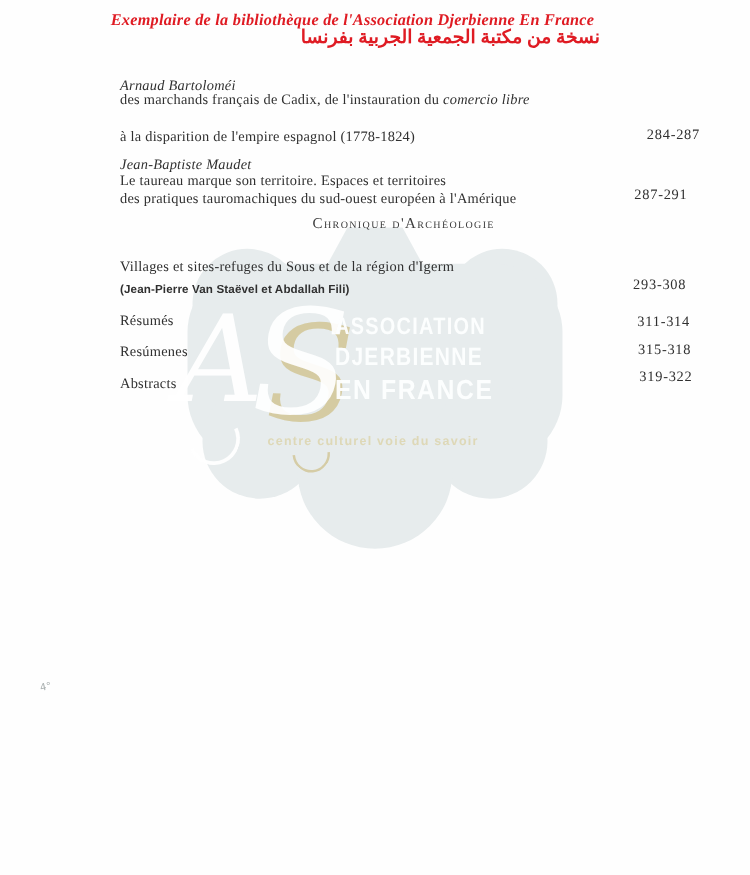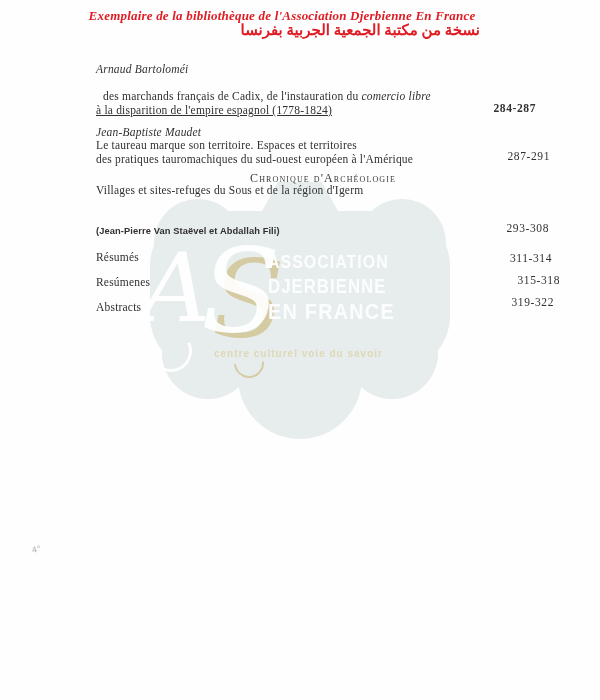--- a/index.html
+++ b/index.html
@@ -59,43 +59,43 @@
 
   
   .toc{position:absolute;left:0;top:0;width:600px;height:700px;z-index:5;}
   .l{position:absolute;left:96px;font-size:11.5px;line-height:13px;
      letter-spacing:0.2px;white-space:nowrap;color:#303030;}
   .author{font-style:italic;}
   .pg{position:absolute;font-size:11.5px;letter-spacing:0.6px;color:#303030;white-space:nowrap;}
 
   .e1-author{top:63px;}
   .e1-l1{top:77px;}
-  .e1-l2{top:90px;margin-left:7px;}
-  .e1-l3{top:104px;text-decoration:underline;}
-  .pg1{top:102px;right:64px;font-weight:bold;}
+  .e1-l2{top:74px;}
+  .e1-l3{top:104px;}
+  .pg1{top:102px;right:40px;}
 
   .e2-author{top:126px;}
   .e2-l1{top:139px;}
   .e2-l2{top:153px;}
   .pg2{top:150px;right:50px;}
 
   .heading{position:absolute;left:96px;top:171px;width:454px;
     text-align:center;font-size:12px;letter-spacing:1.1px;
     font-variant:small-caps;color:#3b3b3b;white-space:nowrap;}
 
-  .e3-l1{top:184px;}
+  .e3-l1{top:208px;}
   .e3-l2{top:211px;}
   .e3-credit{top:225px;font-family:"Liberation Sans", sans-serif;
     font-weight:bold;font-size:9.3px;letter-spacing:0.1px;}
   .pg3{top:222px;right:51px;}
 
   .e4-label{top:251px;}
   .pg4{top:252px;right:48px;}
   .e5-label{top:276px;}
-  .pg5{top:274px;right:40px;font-family:Liberation Serif, serif;}
+  .pg5{top:274px;right:47px;font-family:Liberation Serif, serif;}
   .e6-label{top:301px;}
   .pg6{top:296px;right:46px;}
 
   .pencil{position:absolute;left:32px;top:545px;font-size:8px;
     color:#a8aeae;transform:rotate(-12deg);font-family:"DejaVu Sans", sans-serif;}
 </style>
 </head>
 <body>
 
 <div class="page">

